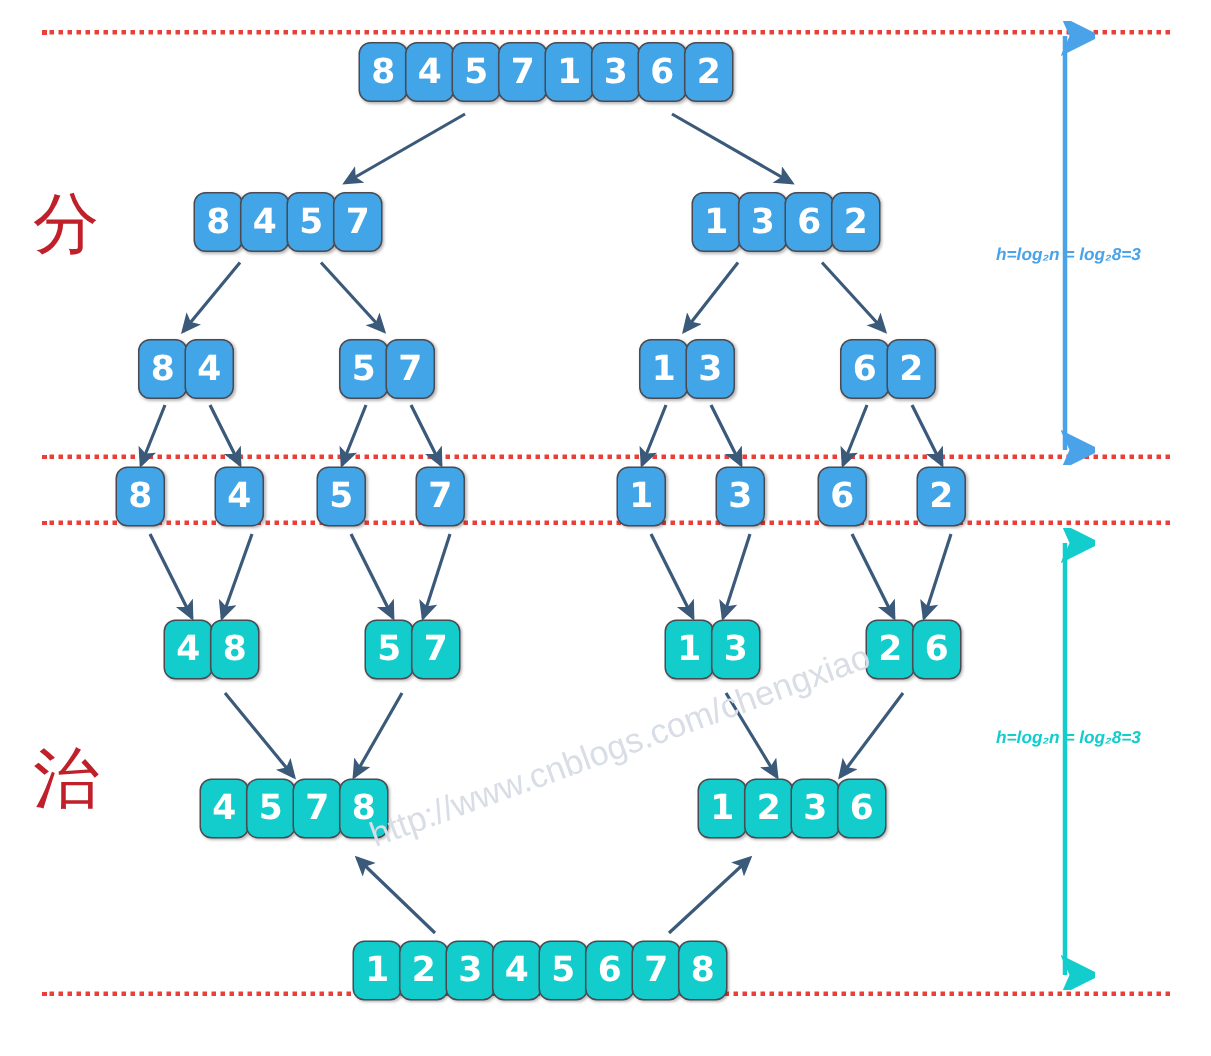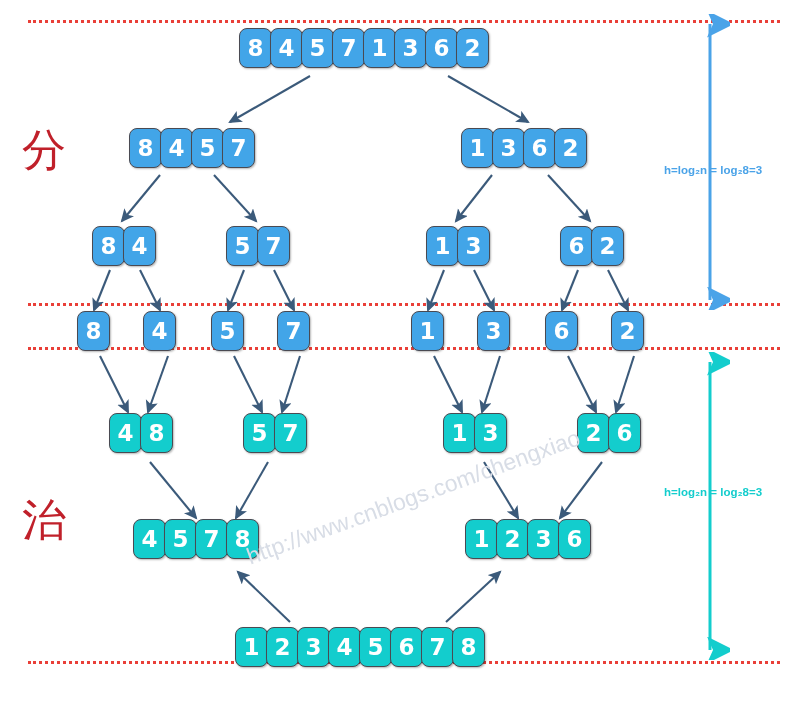--- a/index.html
+++ b/index.html
@@ -72,20 +72,21 @@
   }
 
   
   .span-axis {
     position: absolute;
   }
   .span-note {
     position: absolute;
     font-size: 11.5px;
     font-weight: 700;
+    font-style: italic;
     white-space: nowrap;
     font-family: "Liberation Sans", sans-serif;
   }
   .span-note.divide { color: #4aa3e8; }
   .span-note.merge  { color: #13cdcd; }
 
   
   .watermark {
     position: absolute;
     left: 243px;

